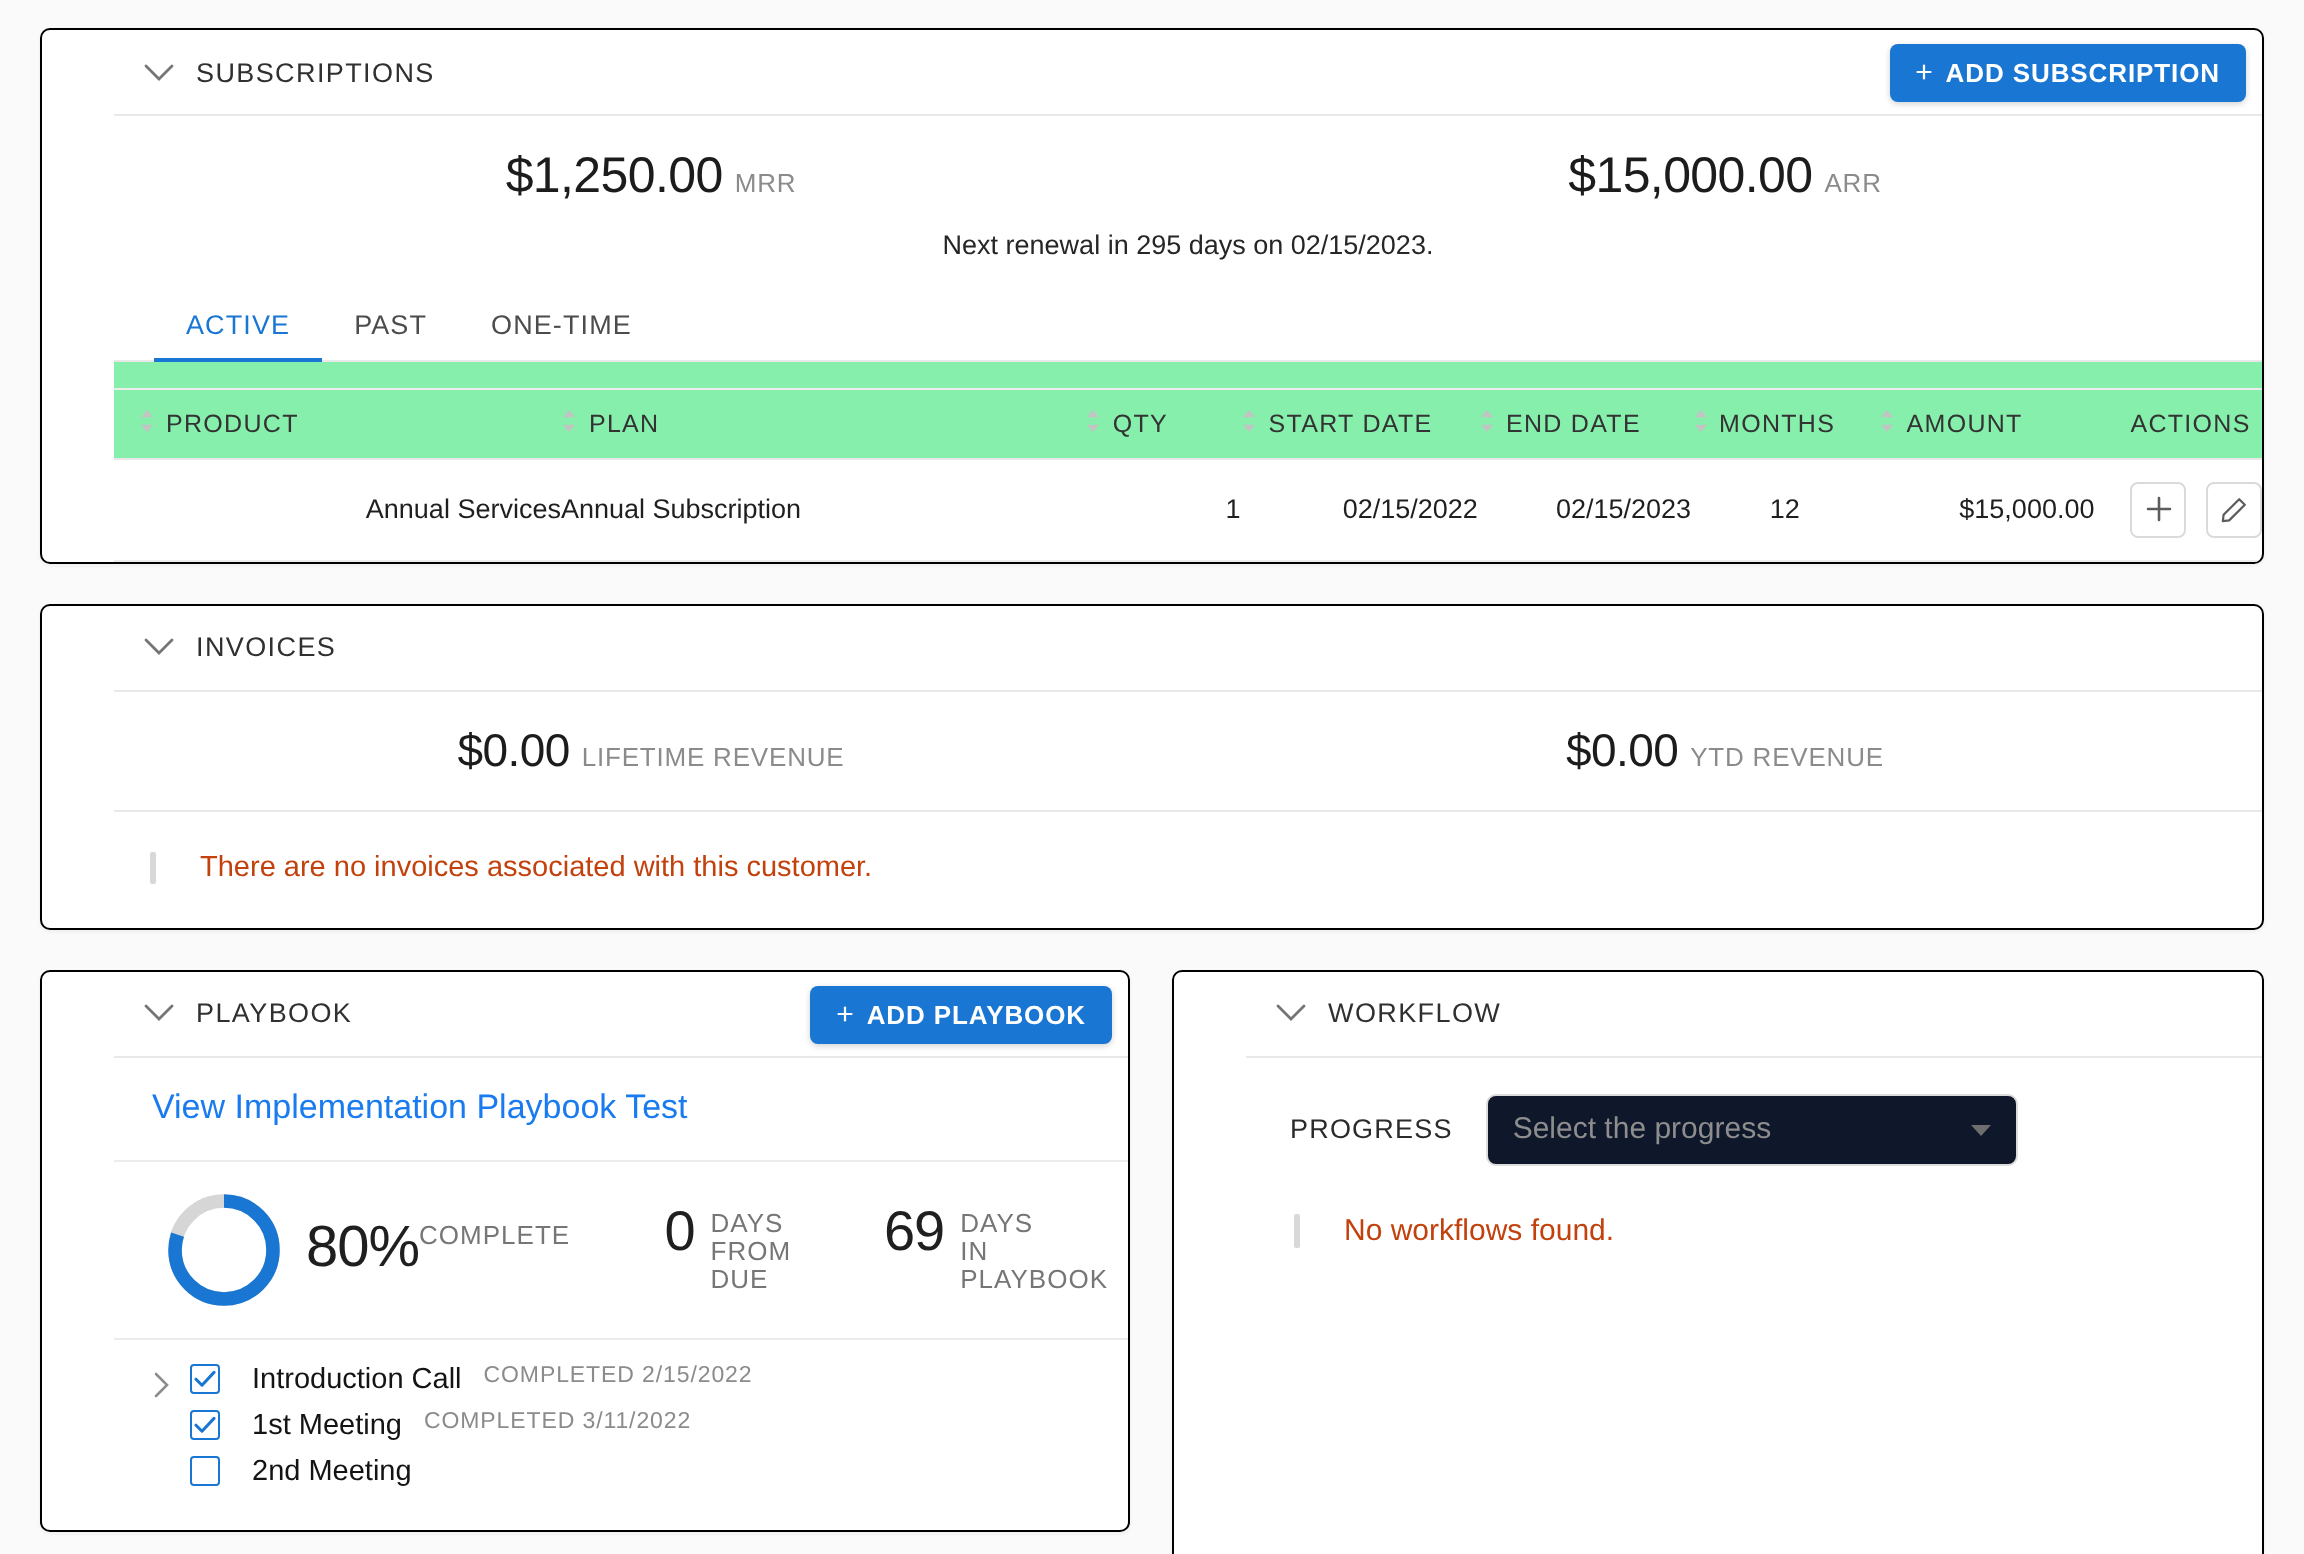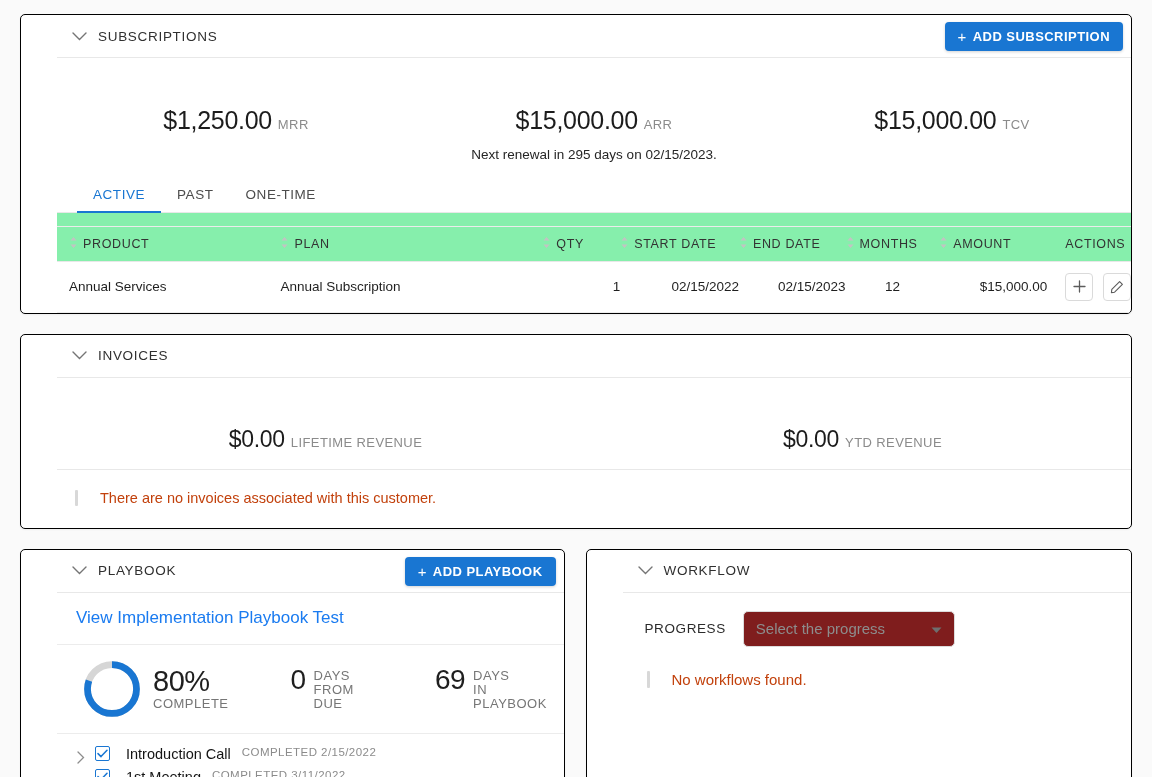--- a/index.html
+++ b/index.html
@@ -49,21 +49,21 @@
     cursor: pointer;
     box-shadow: 0 1px 3px rgba(0,0,0,0.18);
   }
   .btn-blue .pl { font-size: 15px; font-weight: 400; line-height: 1; }
 
   
   .metrics {
     display: flex; align-items: baseline;
     padding: 16px 0 0 0;
   }
-  .metric { flex: 1; text-align: center; white-space: nowrap; margin-top: 32px; }
+  .metric { flex: 1; text-align: center; white-space: nowrap; }
   .metric .val { font-size: 25px; color: #1c1c1c; font-weight: 400; letter-spacing: -.3px; }
   .metric .lbl { font-size: 13px; color: #8b8b8b; letter-spacing: .4px; margin-left: 6px; }
   .renewal {
     text-align: center; font-size: 13.5px; color: #262626;
     padding: 12px 0 14px 0;
   }
 
   
   .tabs {
     display: flex; border-bottom: 1px solid #e8e8e8;
@@ -89,21 +89,21 @@
   .tbl thead tr.spacer th { height: 13px; padding: 0; border-bottom: 1px solid #ececec; }
   .sorter {
     display: inline-block; width: 9px; margin-right: 5px;
     vertical-align: -1px; color: #c3c3c3;
   }
   .tbl td {
     font-size: 13.5px; color: #1f1f1f; padding: 11px 0;
     border-bottom: 1px solid #ededed;
     white-space: nowrap;
   }
-  .c-prod { width: 230px; padding-left: 12px !important; }
+  .c-prod { width: 230px; padding-left: 12px !important; text-align: right; }
   .c-plan { width: 270px; }
   .c-qty  { width: 80px;  text-align: right; }
   .c-sd   { width: 120px; text-align: right; }
   .c-ed   { width: 108px; text-align: right; }
   .c-mo   { width: 95px;  text-align: center; }
   .c-amt  { width: 110px; text-align: right; }
   .c-act  { padding-left: 18px !important; }
   th.c-qty, th.c-sd, th.c-ed, th.c-mo, th.c-amt { text-align: left; }
 
   .icon-btn {
@@ -127,21 +127,21 @@
   .col-right { width: 547px; }
 
   .pb-link-row { padding: 15px 18px 16px 19px; border-bottom: 1px solid #ececec; }
   .pb-link { color: #1a7bf0; font-size: 17px; text-decoration: none; cursor: pointer; }
 
   .pb-stats { display: flex; align-items: center; padding: 15px 10px 15px 26px; border-bottom: 1px solid #ececec; }
   .donut { width: 58px; height: 58px; flex: 0 0 auto; margin-right: 12px; }
   .pb-stat { display: flex; align-items: flex-start; }
   .pb-stat .num { font-size: 28px; color: #1f1f1f; line-height: 1; letter-spacing: -.5px; }
   .pb-stat .txt { font-size: 13px; color: #767676; letter-spacing: .5px; line-height: 14px; margin-left: 8px; margin-top: 3px; }
-  .pb-stat.complete { flex-direction: column; align-items: flex-start; }
+  .pb-stat.complete { flex-direction: row; align-items: flex-start; }
   .pb-stat.complete .txt { margin-left: 0; margin-top: 1px; }
   .gap1 { width: 68px; } .gap2 { width: 62px; }
 
   .pb-remove-row { padding: 12px 21px 13px 0; text-align: right; border-bottom: 1px solid #ececec; }
   .pb-remove {
     color: #1a7bf0; font-size: 14px; font-weight: 700; letter-spacing: .5px;
     background: none; border: none; cursor: pointer; font-family: inherit;
   }
 
   .tasks { padding: 12px 0 14px 0; }
@@ -151,22 +151,22 @@
           display: inline-flex; align-items: center; justify-content: center; flex: 0 0 auto;
           cursor: pointer; background: #fff; }
   .task .name { font-size: 14.5px; color: #141414; margin-left: 16px; }
   .task .meta { font-size: 11.5px; color: #8b8b8b; letter-spacing: .45px; margin-left: 11px; }
 
   
   .wf-body { padding: 18px 18px 0 22px; }
   .wf-row { display: flex; align-items: center; }
   .wf-label { font-size: 13.5px; color: #2b2b2b; letter-spacing: .6px; margin-right: 17px; }
   .select {
-    width: 212px; height: 36px; border: 1px solid #dcdcdc; border-radius: 5px;
-    background: #7f1d1d; display: flex; align-items: center; justify-content: space-between;
+    width: 266px; height: 36px; border: 1px solid #dcdcdc; border-radius: 5px;
+    background: #0f172a; display: flex; align-items: center; justify-content: space-between;
     padding: 0 12px; cursor: pointer;
   }
   .select .ph { font-size: 15px; color: #8d8d8d; }
   .select .caret-d { color: #6e6e6e; }
   .wf-note { display: flex; padding: 24px 0 0 2px; }
   .wf-note .note-txt { font-size: 15px; padding-left: 22px; }
   .col-right .card { height: 313px; }
 </style>
 </head>
 <body>
@@ -186,23 +186,20 @@
         <span>ADD SUBSCRIPTION</span>
       </button>
     </div>
 
     <div class="metrics">
       <div class="metric">
         <span class="val">$1,250.00</span><span class="lbl">MRR</span>
       </div>
       <div class="metric">
         <span class="val">$15,000.00</span><span class="lbl">ARR</span>
-      </div>
-      <div class="metric">
-        <span class="val">$15,000.00</span><span class="lbl">TCV</span>
       </div>
     </div>
 
     <div class="renewal">Next renewal in 295 days on 02/15/2023.</div>
 
     <div class="tabs">
       <button class="tab active">ACTIVE</button>
       <button class="tab">PAST</button>
       <button class="tab">ONE-TIME</button>
     </div>

